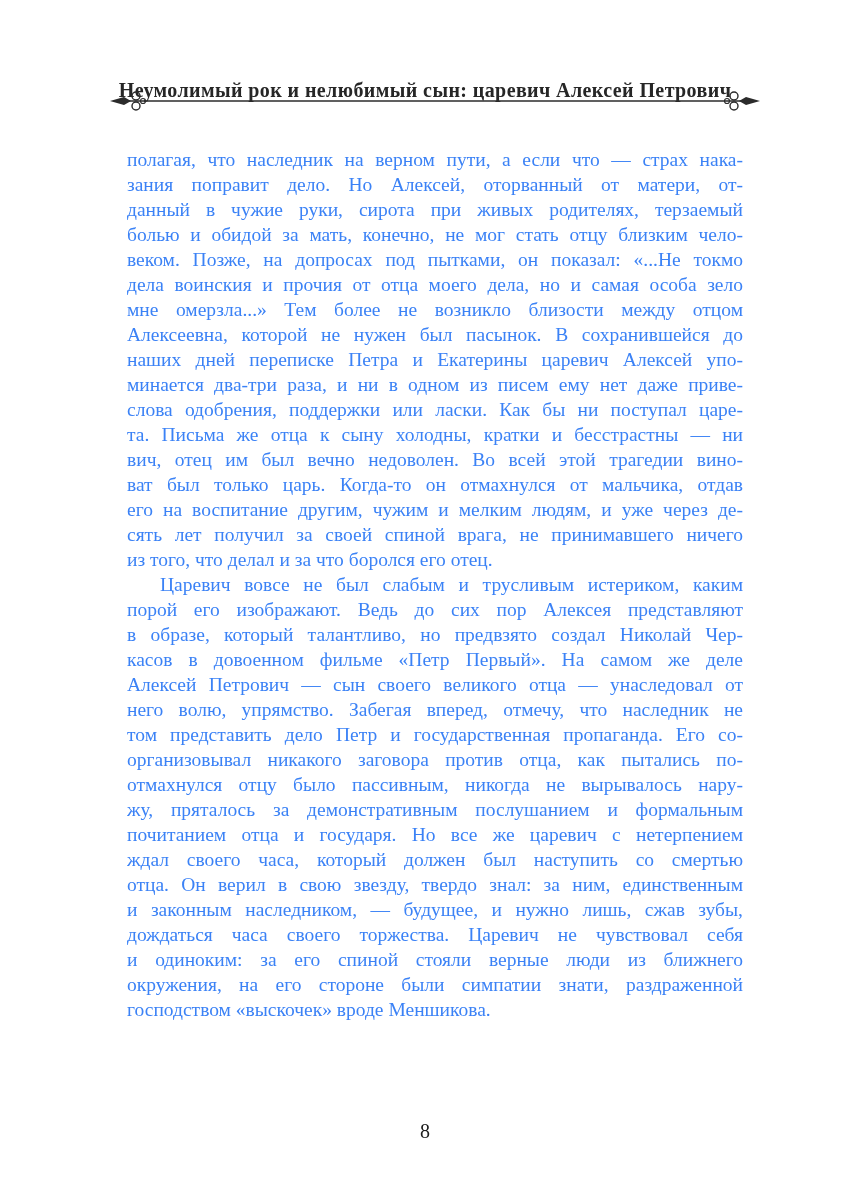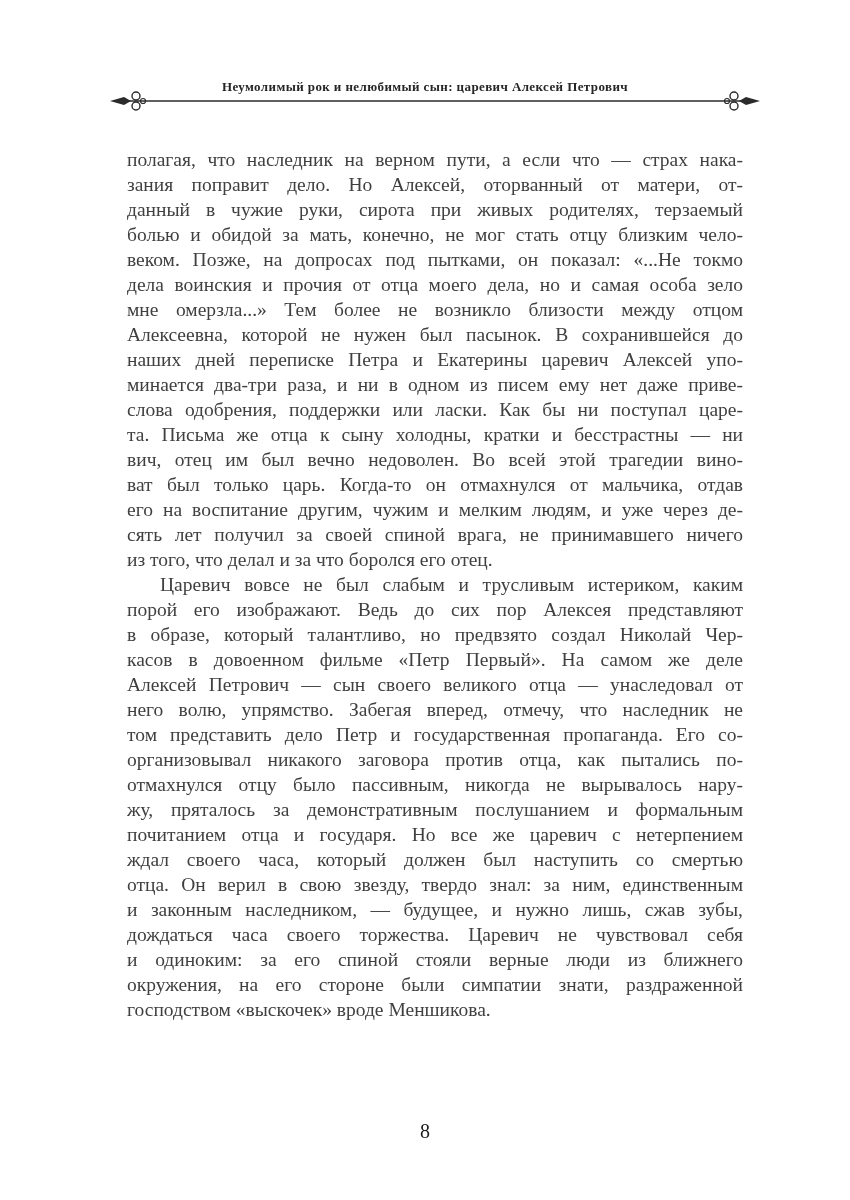--- a/index.html
+++ b/index.html
@@ -12,41 +12,41 @@
     font-family: "Liberation Serif", "DejaVu Serif", serif;
     color: #1d1d1d;
     overflow: hidden;
   }
   .running-title {
     position: absolute;
     top: 79px;
     left: 0;
     width: 100%;
     text-align: center;
-    font-size: 13px;
+    font-size: 20px;
     font-weight: 700;
     letter-spacing: 0.4px;
     color: #262626;
     white-space: nowrap;
   }
   .rule-wrap {
     position: absolute;
     top: 90px;
     left: 108px;
     width: 654px;
     height: 22px;
   }
   .body-text {
     position: absolute;
     top: 147px;
     left: 127px;
     width: 616px;
     font-size: 19.5px;
     line-height: 25px;
-    color: #404040;
+    color: #3b82f6;
   }
   .paragraph { margin: 0; padding: 0; }
   .line {
     text-align: justify;
     text-align-last: justify;
     hyphens: none;
     height: 25px;
     overflow: hidden;
   }
   .line.last {

